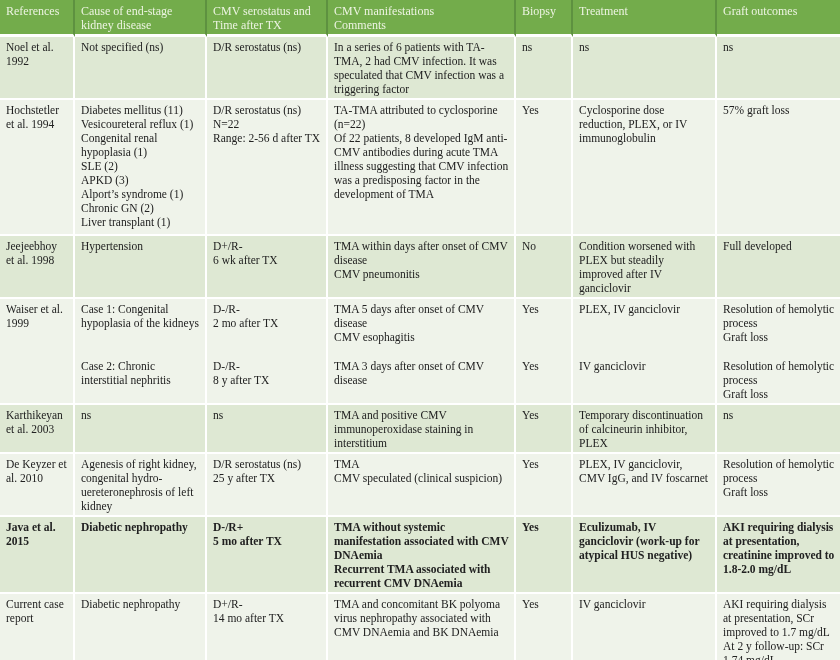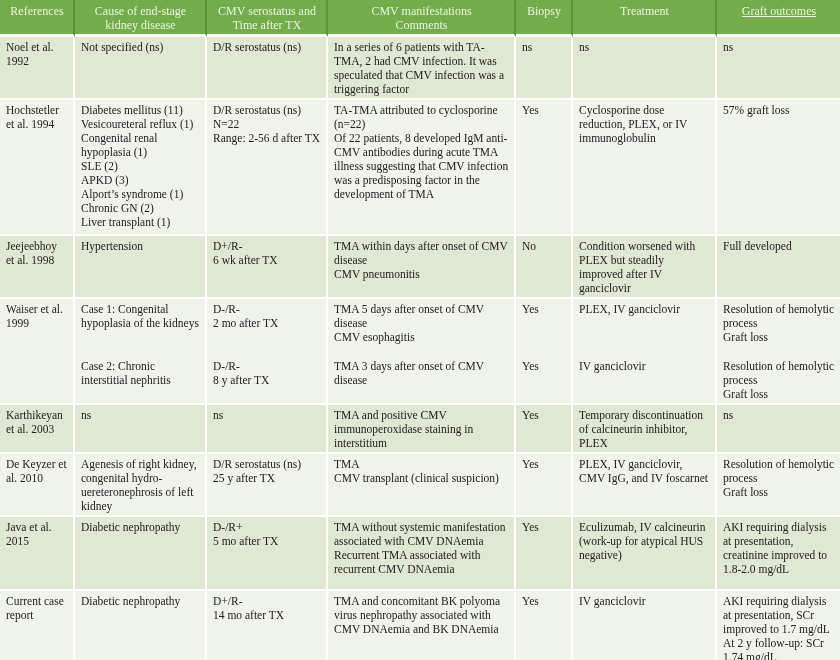--- a/index.html
+++ b/index.html
@@ -34,23 +34,22 @@
   }
   th {
     background: #73AC4B;
     color: #EDF4E2;
     font-weight: normal;
     font-size: 12px;
     line-height: 14px;
     padding: 4px 5px 2px 6px;
     border-right: 2px solid #5E9140;
     border-bottom: 3px solid #ffffff;
-    text-align: center;
-  }
-  th.lastcol { border-right: none; text-decoration: underline; }
+  }
+  th.lastcol { border-right: none; }
   td {
     color: #212121;
     font-size: 11.5px;
     line-height: 14px;
     padding: 3px 5px 2px 6px;
     border-right: 2px solid #ffffff;
     border-bottom: 2px solid #ffffff;
   }
   td.lastcol { border-right: none; }
   td.nb { border-bottom: none; margin-left: 20px; }
@@ -159,36 +158,36 @@
           <td>Temporary discontinuation of calcineurin inhibitor, PLEX</td>
           <td class="lastcol">ns</td>
         </tr>
         <tr class="light" style="height: 62px;">
           <td>De Keyzer et
 al. 2010</td>
           <td>Agenesis of right kidney, congenital hydro-uereteronephrosis of left kidney</td>
           <td>D/R serostatus (ns)
 25 y after TX</td>
           <td>TMA
-CMV transplant (clinical suspicion)</td>
+CMV speculated (clinical suspicion)</td>
           <td>Yes</td>
           <td>PLEX, IV ganciclovir, CMV IgG, and IV foscarnet</td>
           <td class="lastcol">Resolution of hemolytic process
 Graft loss</td>
         </tr>
-        <tr class="green" style="height: 74px;">
+        <tr class="green" style="height: 74px; font-weight: bold;">
           <td>Java et al.
 2015</td>
           <td>Diabetic nephropathy</td>
           <td>D-/R+
 5 mo after TX</td>
           <td>TMA without systemic manifestation associated with CMV DNAemia
 Recurrent TMA associated with recurrent CMV DNAemia</td>
           <td>Yes</td>
-          <td>Eculizumab, IV calcineurin (work-up for atypical HUS negative)</td>
+          <td>Eculizumab, IV ganciclovir (work-up for atypical HUS negative)</td>
           <td class="lastcol">AKI requiring dialysis at presentation, creatinine improved to 1.8-2.0 mg/dL</td>
         </tr>
         <tr class="light" style="height: 77px;">
           <td>Current case
 report</td>
           <td>Diabetic nephropathy</td>
           <td>D+/R-
 14 mo after TX</td>
           <td>TMA and concomitant BK polyoma virus nephropathy associated with CMV DNAemia and BK DNAemia</td>
           <td>Yes</td>

